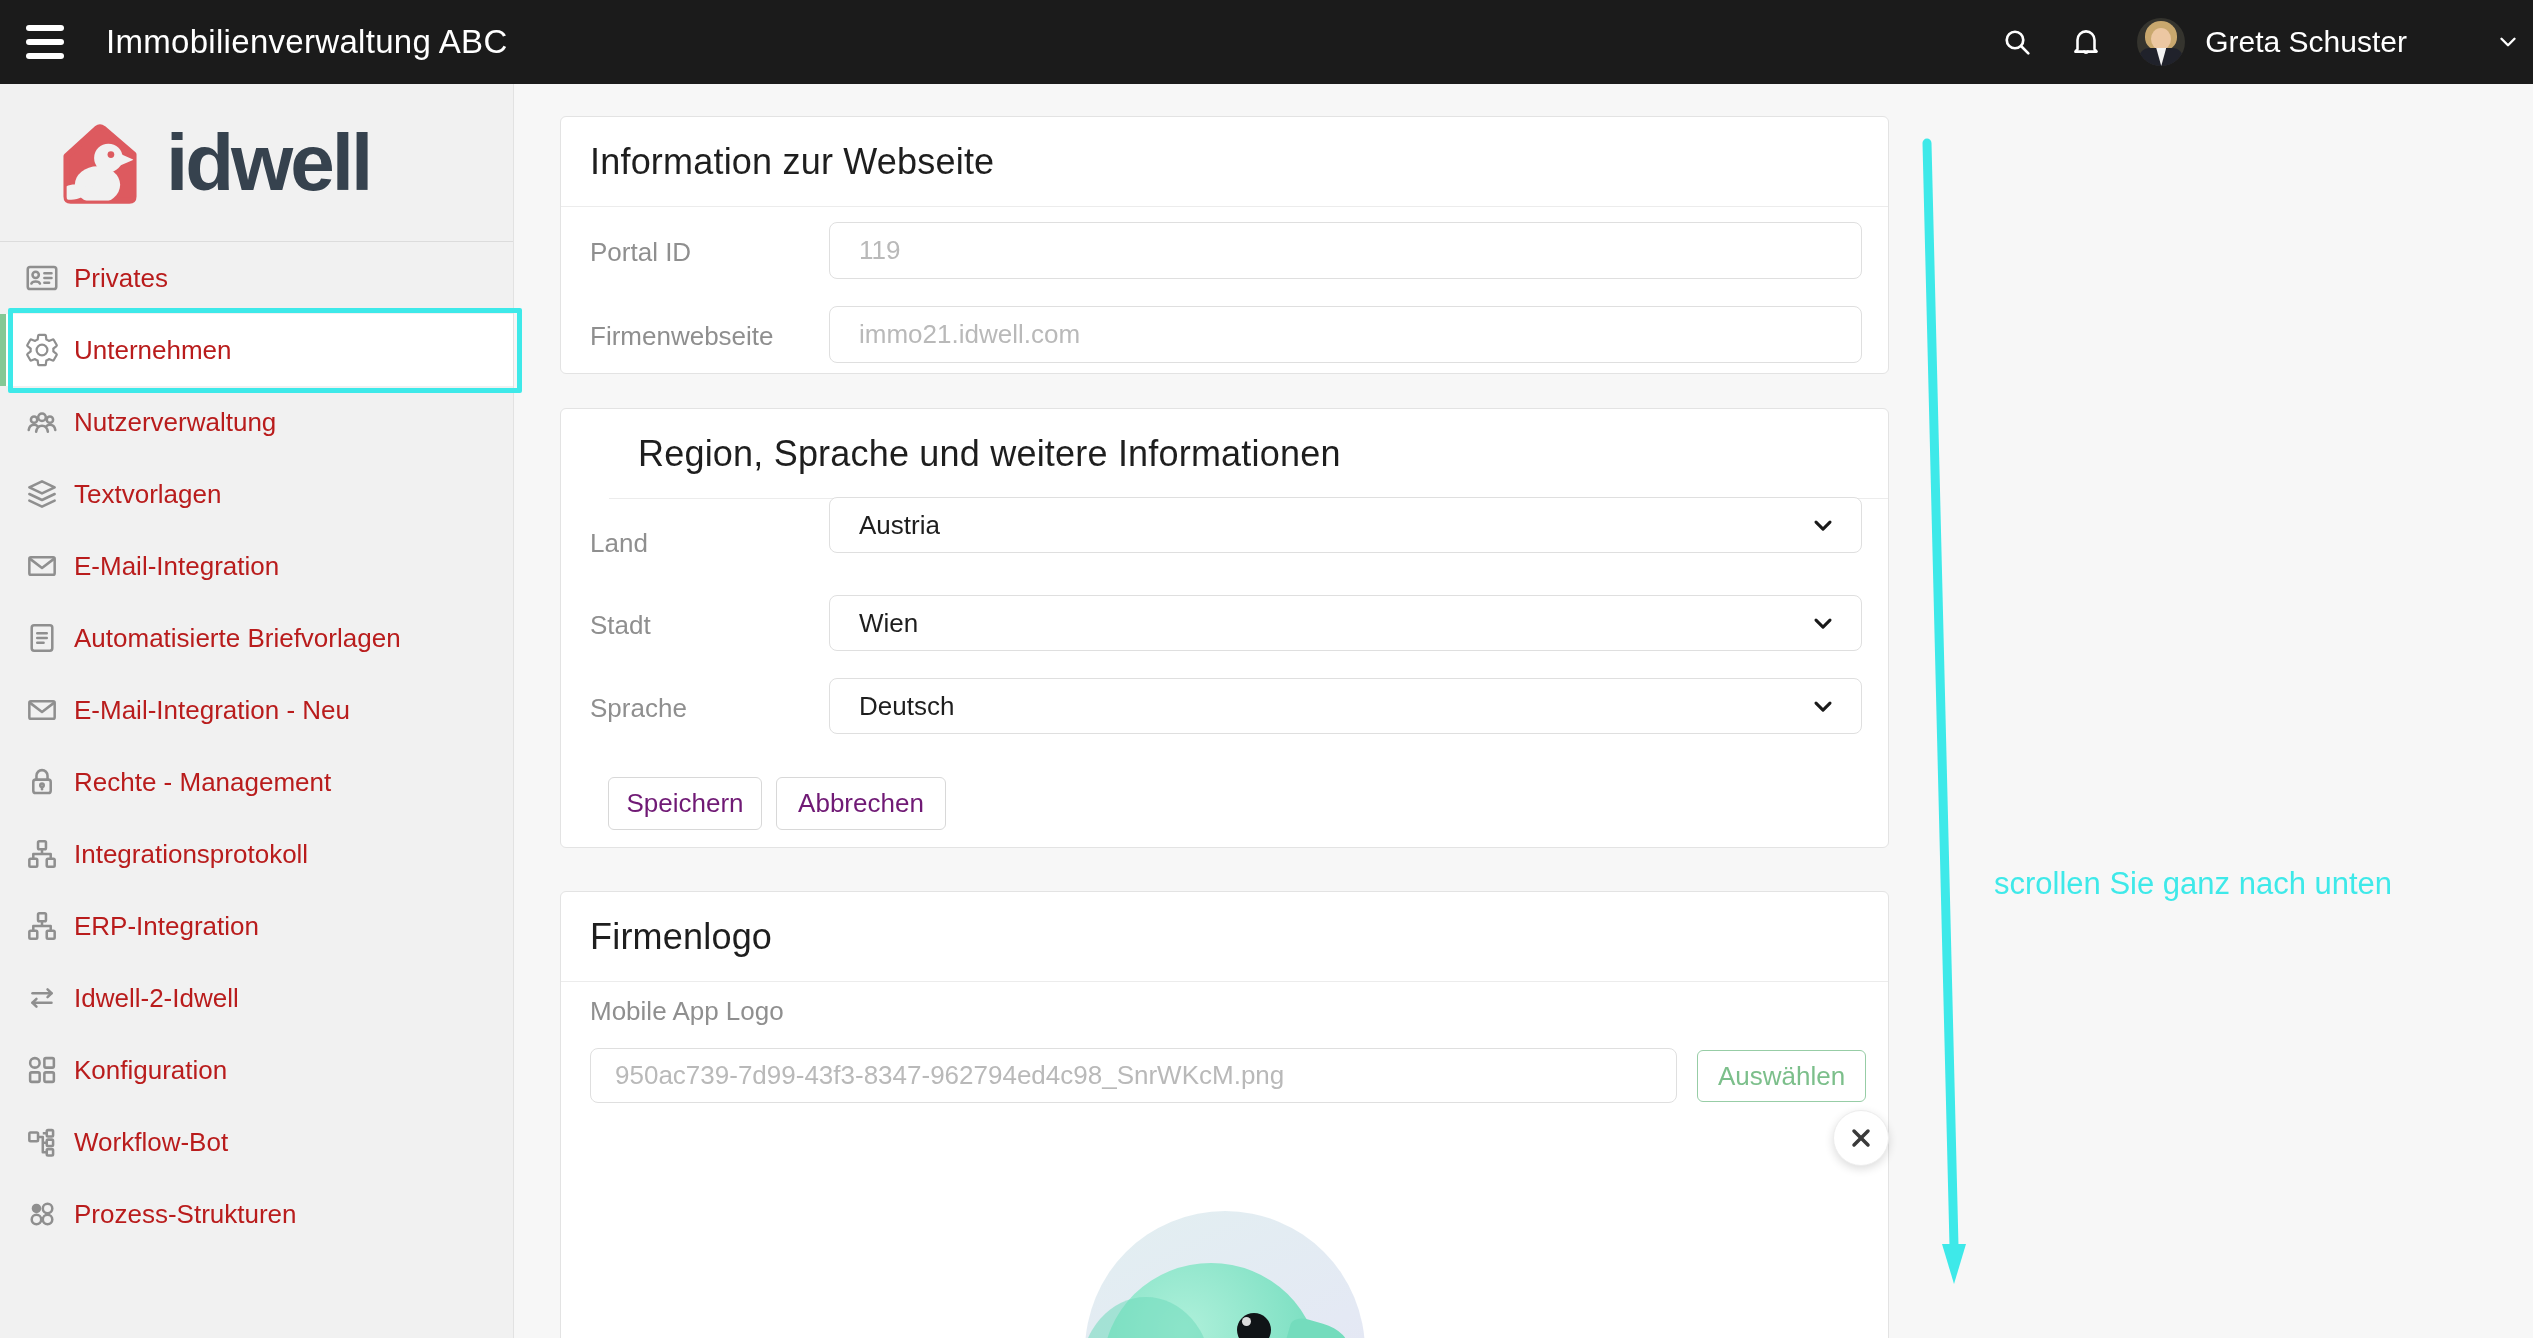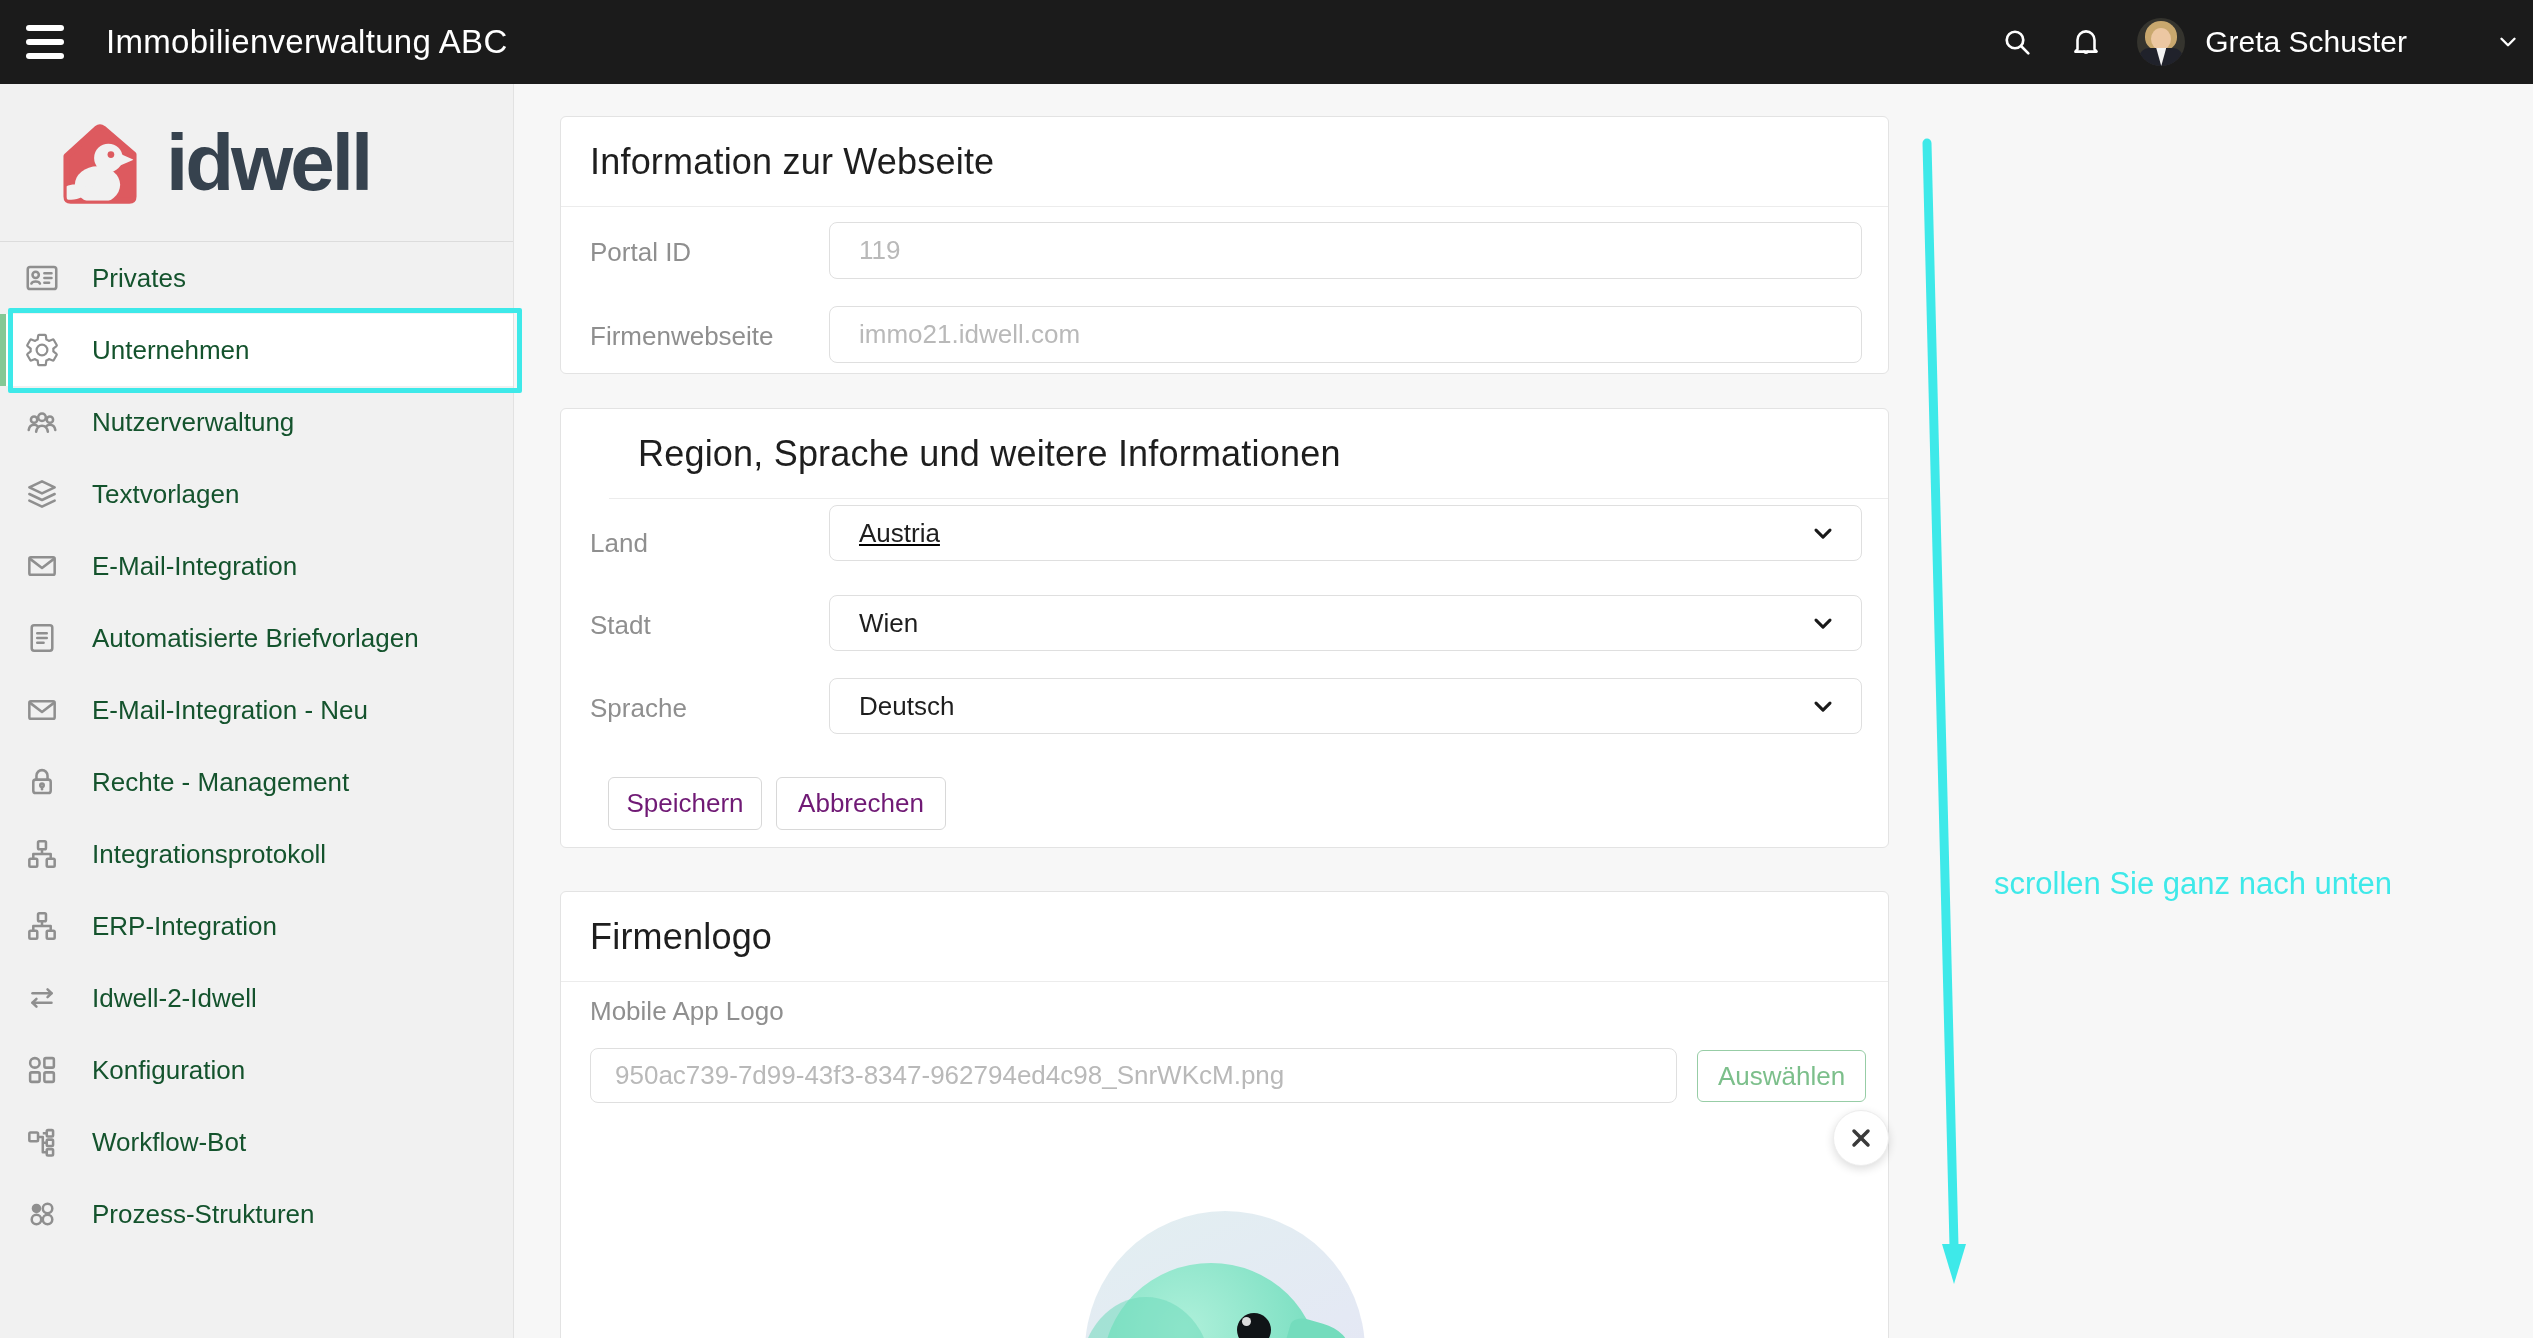--- a/index.html
+++ b/index.html
@@ -34,21 +34,21 @@
   .sidebar { position:absolute; left:0; top:84px; width:514px; height:1254px;
              background:#f1f1f1; border-right:1px solid #e2e2e2; z-index:5; }
   .brand { height:158px; border-bottom:1px solid #dcdcdc; display:flex;
            align-items:center; padding-left:58px; }
   .brand-word { font-size:80px; font-weight:bold; color:#36424e;
                 letter-spacing:-3px; margin-left:24px; line-height:1; }
   .nav { position:absolute; left:0; top:158px; width:100%; }
   .nav-item { height:72px; display:flex; align-items:center; cursor:pointer; }
   .nav-item .ic { width:40px; height:40px; margin-left:22px; flex:none;
                   display:flex; align-items:center; justify-content:center; }
-  .nav-item .lbl { margin-left:30px; font-size:26px; color:#14532d; white-space:nowrap; }
+  .nav-item .lbl { margin-left:12px; font-size:26px; color:#b91c1c; white-space:nowrap; }
   .nav-item.active { background:#fff; border-left:6px solid #85c895; }
   .nav-item.active .ic { margin-left:16px; }
 
   
   .main { position:absolute; left:514px; top:84px; width:2019px; height:1254px;
           background:#f7f7f7; overflow:hidden; }
   .card { position:absolute; left:46px; width:1329px; background:#fff;
           border:1px solid #e3e3e3; border-radius:6px; }
   .card-header { height:90px; border-bottom:1px solid #ececec; display:flex;
                  align-items:center; padding:0 29px; }
@@ -346,21 +346,21 @@
     <span class="f-label" style="top:204px;">Firmenwebseite</span>
     <input class="t-input" style="top: 189px;" type="text" value="" placeholder="immo21.idwell.com">
   </section>
 
   <section class="card" style="top:324px; height:440px;padding-left:48px;">
     <div class="card-header">
       <h2>Region, Sprache und weitere Informationen</h2>
     </div>
 
     <span class="f-label" style="top:119px;">Land</span>
-    <div class="sel" style="top:96px;text-decoration:underline;">
+    <div class="sel" style="top:88px;">
       <span class="val">Austria</span>
       <svg width="28" height="28" viewBox="0 0 24 24" fill="none" stroke="#1a1a1a" stroke-width="2.6" stroke-linecap="round" stroke-linejoin="round">
           <polyline points="6,9.5 12,15.5 18,9.5"></polyline>
         </svg>
     </div>
 
     <span class="f-label" style="top:201px;">Stadt</span>
     <div class="sel" style="top:186px;gap:24px;">
       <span class="val">Wien</span>
       <svg width="28" height="28" viewBox="0 0 24 24" fill="none" stroke="#1a1a1a" stroke-width="2.6" stroke-linecap="round" stroke-linejoin="round">

